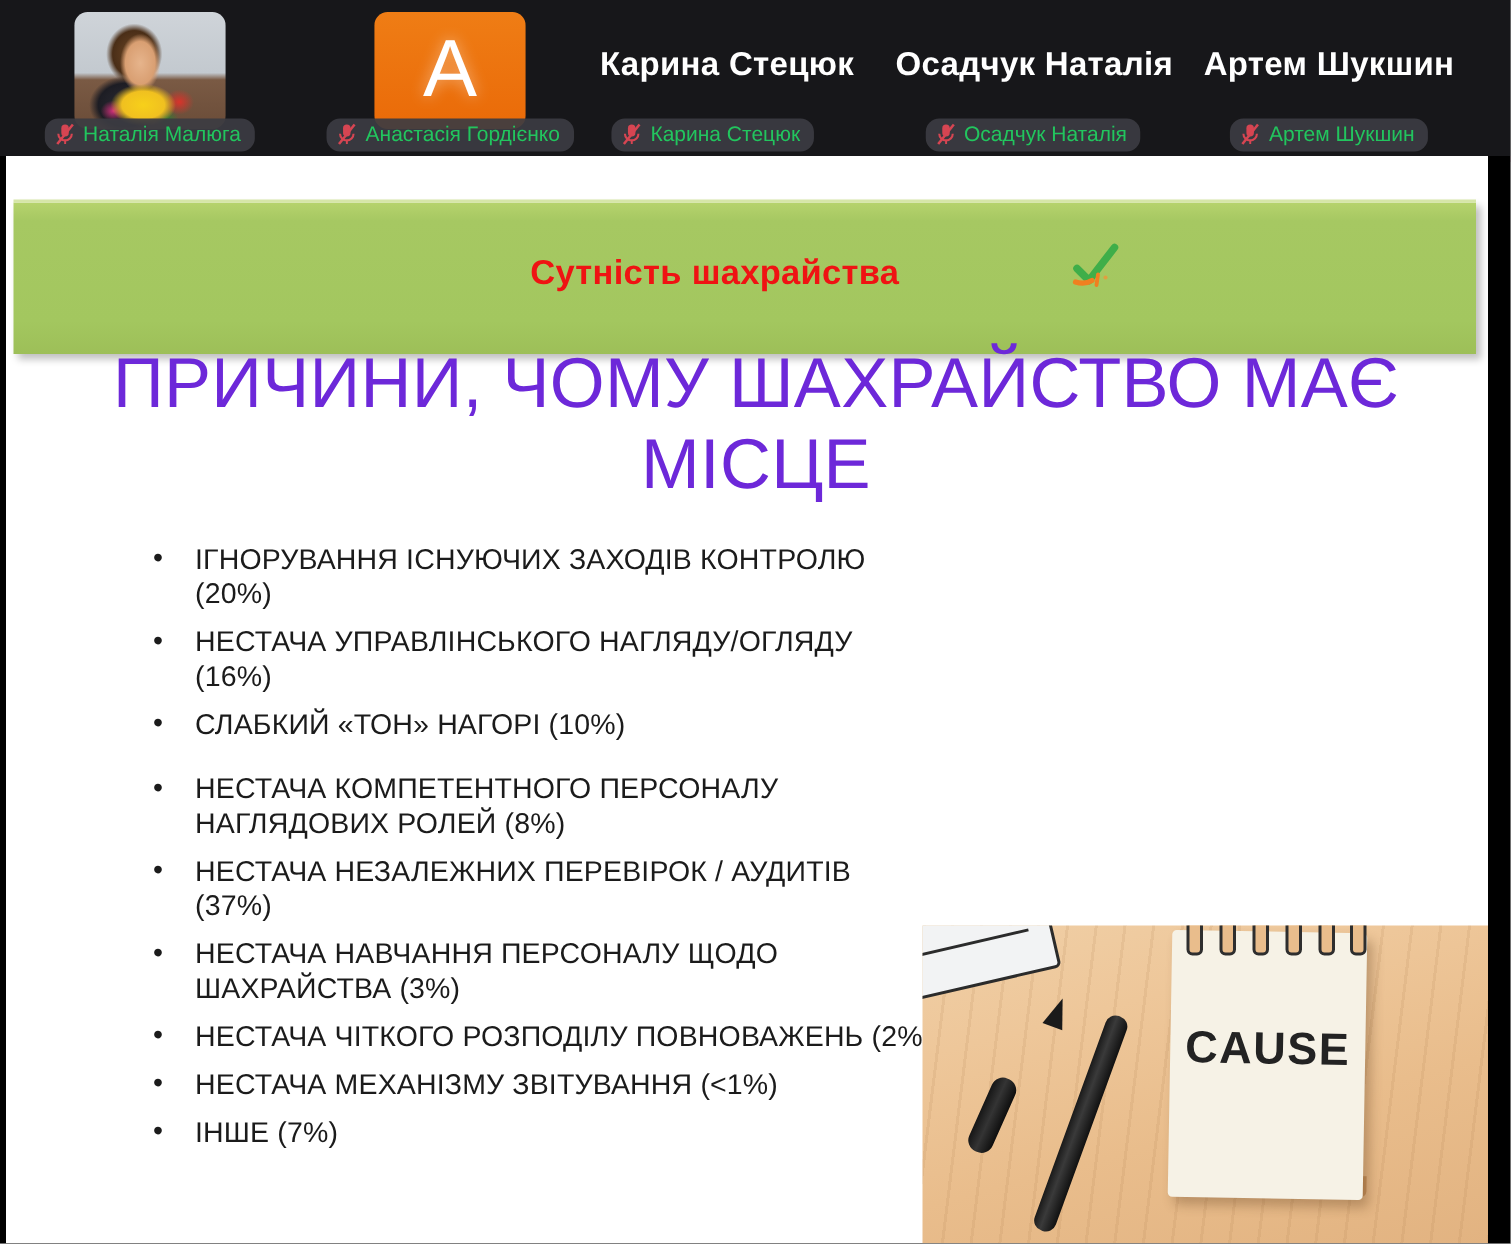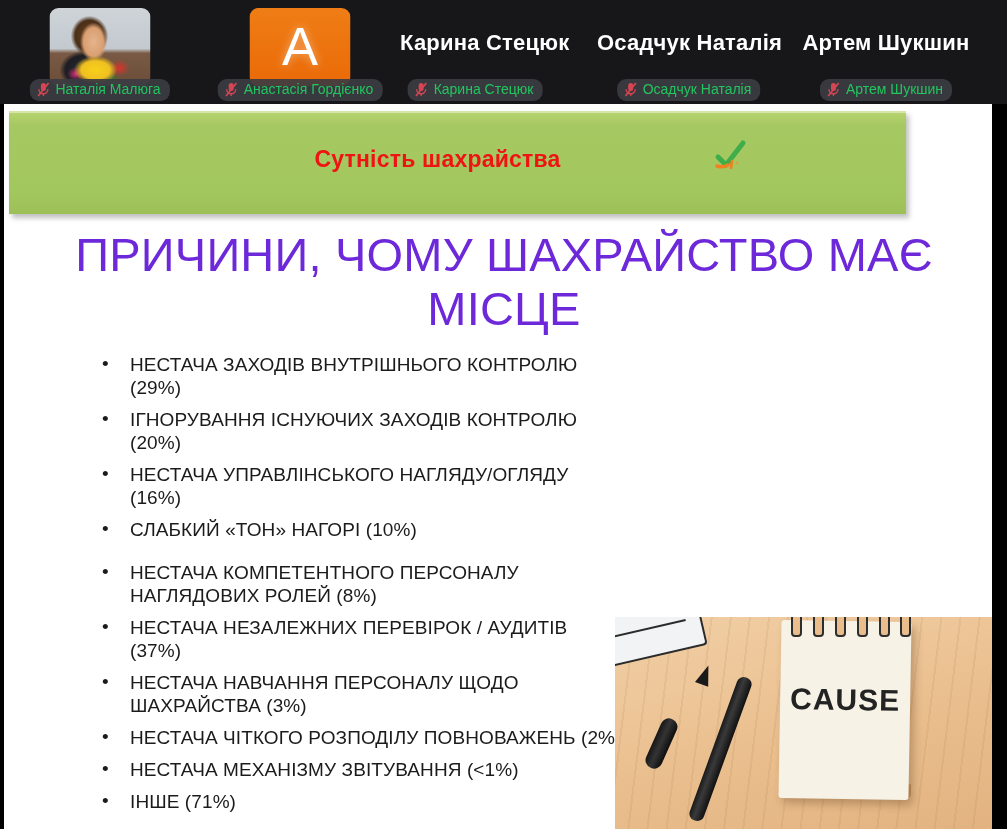--- a/index.html
+++ b/index.html
@@ -125,22 +125,22 @@
     background: #ffffff;
     border-left: 4px solid #000000;
     border-right: 15px solid #000000;
     box-sizing: border-box;
     overflow: hidden;
   }
 
   #green-banner {
     position: absolute;
     left: 5px;
-    top: 7px;
-    width: 897px;
+    top: 29px;
+    width: 975px;
     height: 103px;
     background: linear-gradient(to bottom, #b6d36d 0%, #a6c862 12%, #a3c75f 78%, #9dbf58 100%);
     border-top: 2px solid #d6e6a8;
     box-shadow: 3px 4px 5px rgba(0,0,0,.25);
     box-sizing: border-box;
   }
   #banner-title {
     position: absolute;
     left: 0; right: 0;
     top: 33px;
@@ -389,30 +389,29 @@
           <path d="M7 29 Q13 31 18 28" fill="none" stroke="#f08020" stroke-width="3.5" stroke-linecap="round"></path>
           <path d="M22 24 L21 31" fill="none" stroke="#f08020" stroke-width="2.6" stroke-linecap="round"></path>
           <circle cx="27" cy="26" r="1.4" fill="#e0a040"></circle>
         </svg>
       </div>
     </div>
 
     <div id="slide-title">ПРИЧИНИ, ЧОМУ ШАХРАЙСТВО МАЄ МІСЦЕ</div>
 
     <div id="bullets">
-      <div class="bullet">НЕСТАЧА  ЗАХОДІВ ВНУТРІШНЬОГО КОНТРОЛЮ (29%)</div>
       <div class="bullet gap-sm">ІГНОРУВАННЯ  ІСНУЮЧИХ ЗАХОДІВ КОНТРОЛЮ (20%)</div>
       <div class="bullet gap-sm">НЕСТАЧА  УПРАВЛІНСЬКОГО НАГЛЯДУ/ОГЛЯДУ (16%)</div>
       <div class="bullet gap-sm">СЛАБКИЙ «ТОН» НАГОРІ (10%)</div>
       <div class="bullet gap">НЕСТАЧА  КОМПЕТЕНТНОГО ПЕРСОНАЛУ НАГЛЯДОВИХ РОЛЕЙ (8%)</div>
       <div class="bullet gap-sm">НЕСТАЧА  НЕЗАЛЕЖНИХ ПЕРЕВІРОК /  АУДИТІВ (37%)</div>
       <div class="bullet gap-sm">НЕСТАЧА  НАВЧАННЯ ПЕРСОНАЛУ ЩОДО ШАХРАЙСТВА (3%)</div>
       <div class="bullet gap-sm">НЕСТАЧА  ЧІТКОГО РОЗПОДІЛУ ПОВНОВАЖЕНЬ (2%)</div>
       <div class="bullet gap-sm">НЕСТАЧА  МЕХАНІЗМУ ЗВІТУВАННЯ (&lt;1%)</div>
-      <div class="bullet gap-sm">ІНШЕ (71%)</div>
+      <div class="bullet gap-sm">ІНШЕ (7%)</div>
     </div>
 
     <div id="cause-photo">
       <div class="kbd"></div>
       <div class="notepad-base"></div>
       <div class="notepad">
         <div class="notepad-word">CAUSE</div>
       </div>
       <div class="spiral" style="left:176px;"></div>
       <div class="spiral" style="left:198px;"></div>

